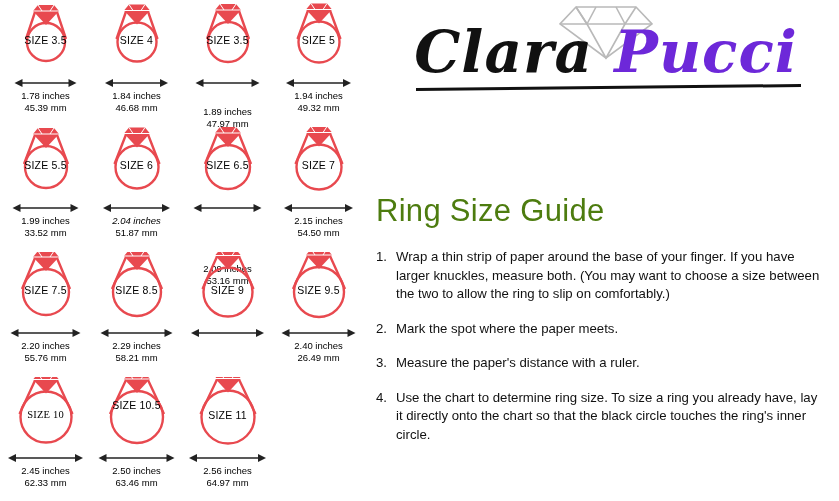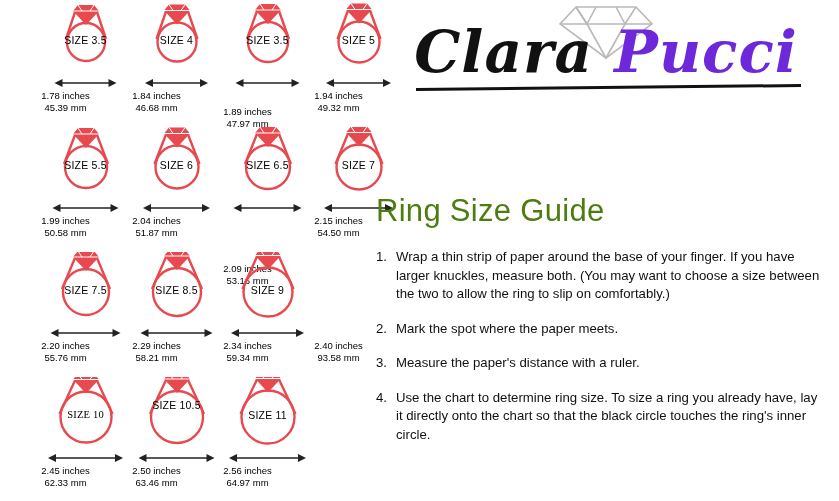--- a/index.html
+++ b/index.html
@@ -28,21 +28,20 @@
     width: 364px;
     height: 501px;
     display: grid;
     grid-template-columns: repeat(4, 91px);
     grid-template-rows: repeat(4, 125px);
   }
   .cell {
     position: relative;
     width: 91px;
     height: 125px;
-    padding-left: 40px;
   }
   .ring-wrap {
     position: relative;
     width: 91px;
     height: 78px;
   }
   .ring-svg {
     position: absolute;
     left: 50%;
     top: 2px;
@@ -246,40 +245,40 @@
           </svg>
           <div class="size-label" style="top: 34px;">SIZE 5.5</div>
           <svg width="91" height="14" viewBox="0 0 91 14" style="position: absolute; left: 0px; top: 76px;">
             <path d="M18.5,7 L72.5,7" stroke="#222222" stroke-width="1.6"></path>
             <path d="M12.5,7 L20.5,3 L20.5,11 Z" fill="#222222"></path>
             <path d="M78.5,7 L70.5,3 L70.5,11 Z" fill="#222222"></path>
           </svg>
         </div>
         <div class="meas-block">
           <div class="measure" style="position: static;">1.99 inches</div>
-          <div class="measure" style="position: static;">50.58 mm</div>
+          <div class="measure" style="position: static;">33.52 mm</div>
         </div>
       </div>
       <div class="cell">
         <div class="ring-wrap">
           <svg class="ring-svg" width="91" height="78" viewBox="0 0 91 78">
             <circle cx="45.5" cy="40" r="21.5" fill="none" stroke="#e8494f" stroke-width="2.4"></circle>
             <path d="M32.5,6.5 L37.5,0.5 L53.5,0.5 L58.5,6.5 L45.5,20.5 Z" fill="#e8494f"></path>
             <path d="M32.5,6.5 L58.5,6.5 M37.5,0.5 L41.5,6.5 M53.5,0.5 L49.5,6.5" stroke="#ffffff" stroke-width="1" fill="none"></path>
             <path d="M34.5,7.5 L23,37 M56.5,7.5 L68,37" stroke="#e8494f" stroke-width="2.4" fill="none"></path>
           </svg>
           <div class="size-label" style="top: 34px;">SIZE 6</div>
           <svg width="91" height="14" viewBox="0 0 91 14" style="position: absolute; left: 0px; top: 76px;">
             <path d="M18,7 L73,7" stroke="#222222" stroke-width="1.6"></path>
             <path d="M12,7 L20,3 L20,11 Z" fill="#222222"></path>
             <path d="M79,7 L71,3 L71,11 Z" fill="#222222"></path>
           </svg>
         </div>
         <div class="meas-block">
-          <div class="measure" style="position: static;">2.04 inches</div>
+          <div class="measure" style="position: static; font-style: italic;">2.04 inches</div>
           <div class="measure" style="position: static;">51.87 mm</div>
         </div>
       </div>
       <div class="cell">
         <div class="ring-wrap">
           <svg class="ring-svg" width="91" height="78" viewBox="0 0 91 78">
             <circle cx="45.5" cy="40" r="22" fill="none" stroke="#e8494f" stroke-width="2.4"></circle>
             <path d="M32.5,6 L37.5,0 L53.5,0 L58.5,6 L45.5,20 Z" fill="#e8494f"></path>
             <path d="M32.5,6 L58.5,6 M37.5,0 L41.5,6 M53.5,0 L49.5,6" stroke="#ffffff" stroke-width="1" fill="none"></path>
             <path d="M34.5,7 L22.5,37 M56.5,7 L68.5,37" stroke="#e8494f" stroke-width="2.4" fill="none"></path>
@@ -364,29 +363,39 @@
             <path d="M32.5,3.5 L58.5,3.5 M37.5,-2.5 L41.5,3.5 M53.5,-2.5 L49.5,3.5" stroke="#ffffff" stroke-width="1" fill="none"></path>
             <path d="M34.5,4.5 L20,37 M56.5,4.5 L71,37" stroke="#e8494f" stroke-width="2.4" fill="none"></path>
           </svg>
           <div class="size-label" style="top: 34px;">SIZE 9</div>
           <svg width="91" height="14" viewBox="0 0 91 14" style="position: absolute; left: 0px; top: 76px;">
             <path d="M15,7 L76,7" stroke="#222222" stroke-width="1.6"></path>
             <path d="M9,7 L17,3 L17,11 Z" fill="#222222"></path>
             <path d="M82,7 L74,3 L74,11 Z" fill="#222222"></path>
           </svg>
         </div>
-        <div class="meas-block">
-          <div class="measure" style="position: static;">2.34 inches</div>
-          <div class="measure" style="position: static;">59.34 mm</div>
-        </div>
-      </div>
-      <div class="cell">
+      </div>
+      <div class="cell">
+        <div class="ring-wrap">
+          <svg class="ring-svg" width="91" height="78" viewBox="0 0 91 78">
+            <circle cx="45.5" cy="40" r="25" fill="none" stroke="#e8494f" stroke-width="2.4"></circle>
+            <path d="M32.5,3 L37.5,-3 L53.5,-3 L58.5,3 L45.5,17 Z" fill="#e8494f"></path>
+            <path d="M32.5,3 L58.5,3 M37.5,-3 L41.5,3 M53.5,-3 L49.5,3" stroke="#ffffff" stroke-width="1" fill="none"></path>
+            <path d="M34.5,4 L19.5,37 M56.5,4 L71.5,37" stroke="#e8494f" stroke-width="2.4" fill="none"></path>
+          </svg>
+          <div class="size-label" style="top: 34px;">SIZE 9.5</div>
+          <svg width="91" height="14" viewBox="0 0 91 14" style="position: absolute; left: 0px; top: 76px;">
+            <path d="M14.5,7 L76.5,7" stroke="#222222" stroke-width="1.6"></path>
+            <path d="M8.5,7 L16.5,3 L16.5,11 Z" fill="#222222"></path>
+            <path d="M82.5,7 L74.5,3 L74.5,11 Z" fill="#222222"></path>
+          </svg>
+        </div>
         <div class="meas-block">
           <div class="measure" style="position: static;">2.40 inches</div>
-          <div class="measure" style="position: static;">93.58 mm</div>
+          <div class="measure" style="position: static;">26.49 mm</div>
         </div>
       </div>
       <div class="cell">
         <div class="ring-wrap">
           <svg class="ring-svg" width="91" height="78" viewBox="0 0 91 78">
             <circle cx="45.5" cy="40" r="25.5" fill="none" stroke="#e8494f" stroke-width="2.4"></circle>
             <path d="M32.5,2.5 L37.5,-3.5 L53.5,-3.5 L58.5,2.5 L45.5,16.5 Z" fill="#e8494f"></path>
             <path d="M32.5,2.5 L58.5,2.5 M37.5,-3.5 L41.5,2.5 M53.5,-3.5 L49.5,2.5" stroke="#ffffff" stroke-width="1" fill="none"></path>
             <path d="M34.5,3.5 L19,37 M56.5,3.5 L72,37" stroke="#e8494f" stroke-width="2.4" fill="none"></path>
           </svg>

